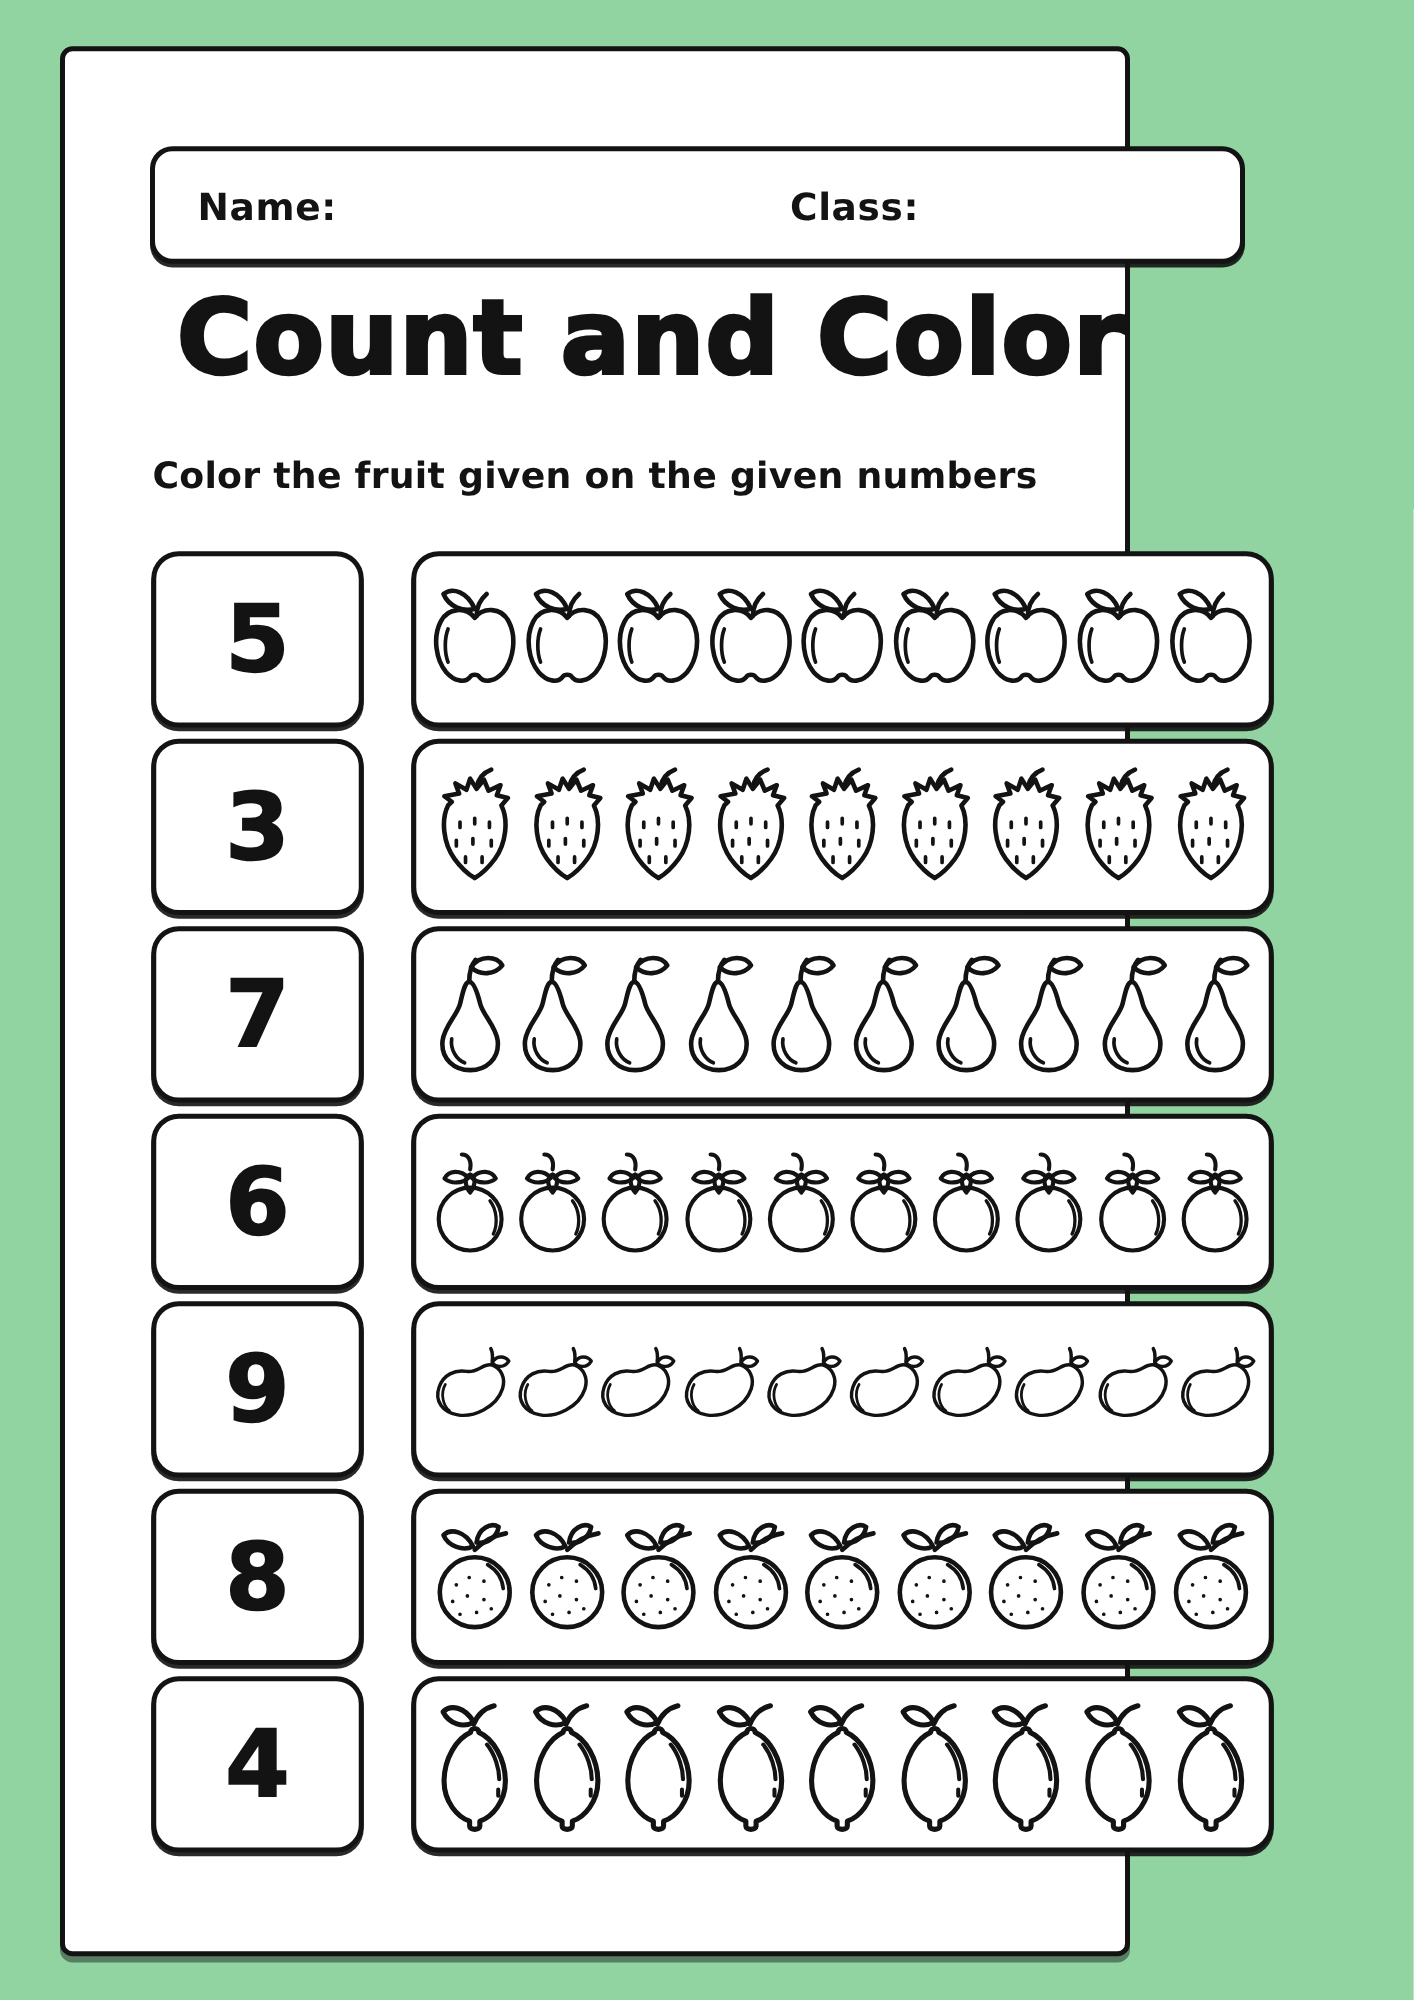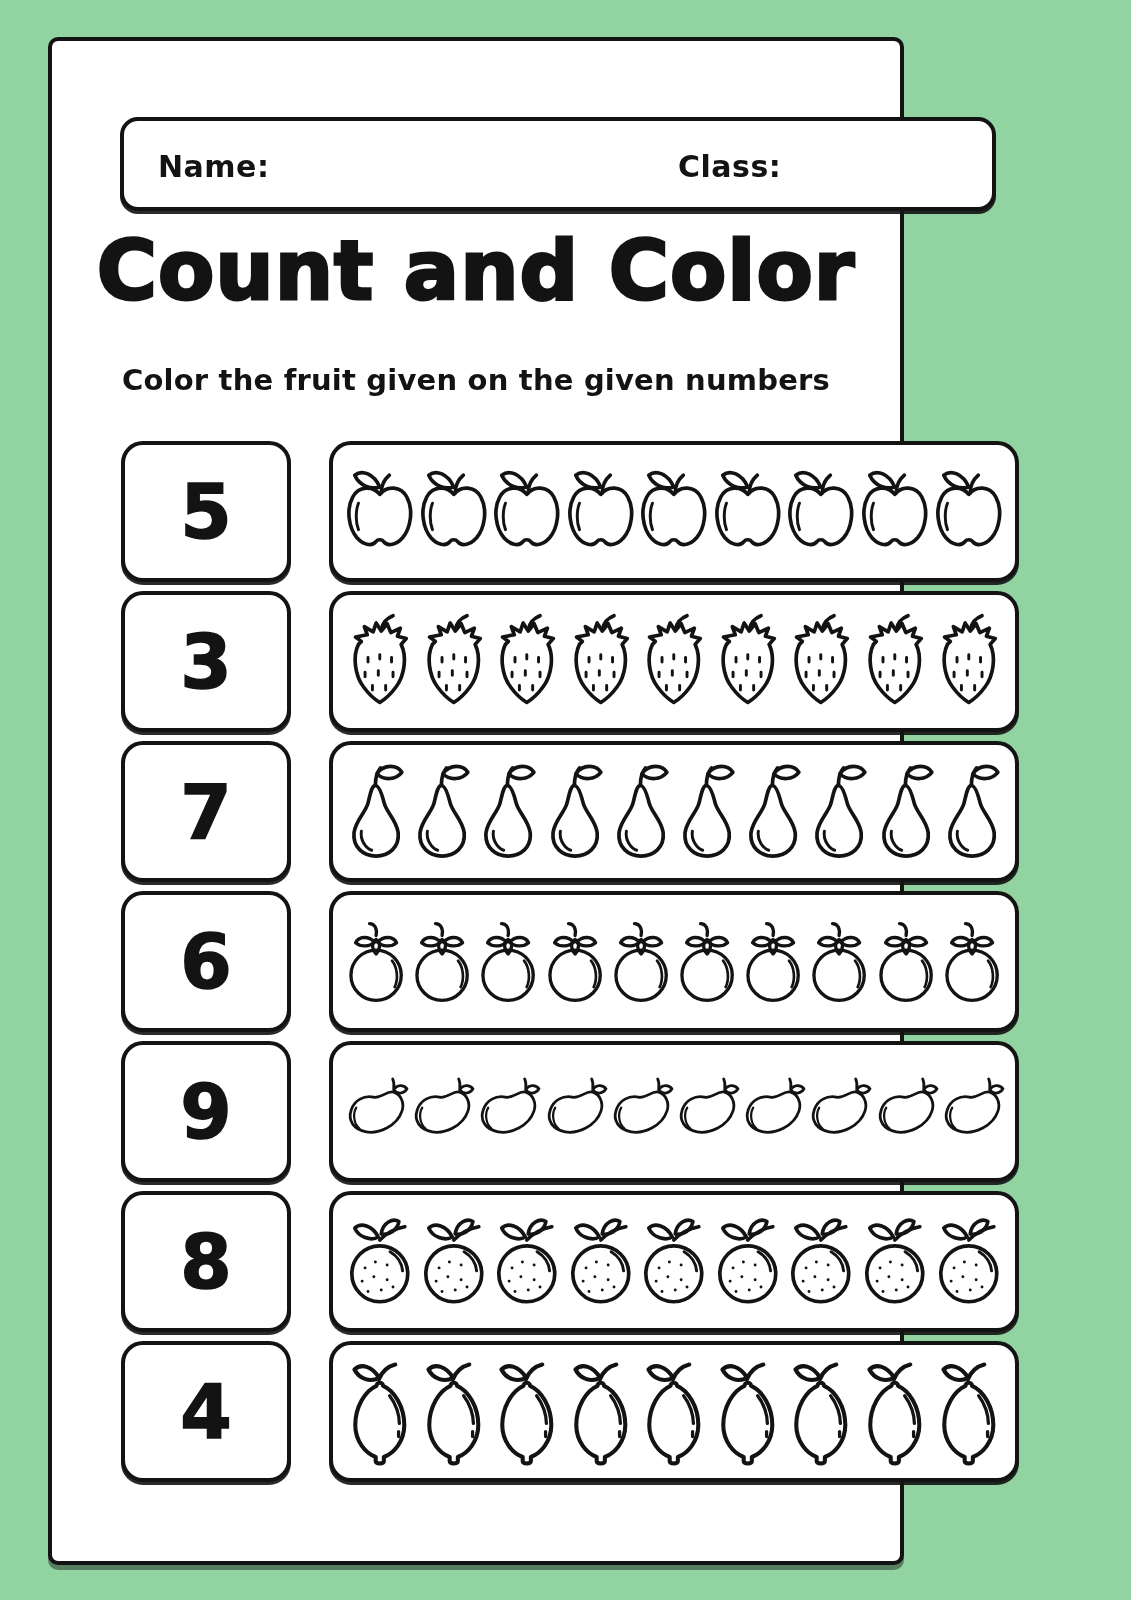--- a/index.html
+++ b/index.html
@@ -32,24 +32,24 @@
     border-radius:18px;
     background:var(--paper);
     box-shadow:0 3px 0 rgba(19,19,19,0.9);
   }
   .namebox .label{
     position:absolute;top:28px;
     font-size:30px;font-weight:bold;color:var(--ink);
     letter-spacing:0.5px;
   }
   .label-name{left:34px;}
-  .label-class{left:554px;}
+  .label-class{left:508px;}
   .title{
     position:absolute;left:0;right:0;top:182px;
-    text-align:center;
+    text-align:right;
     font-size:82px;font-weight:bold;color:var(--ink);
     letter-spacing:1px;
     -webkit-text-stroke:3px var(--ink);
   }
   .subtitle{
     position:absolute;left:0;right:0;top:322px;
     text-align:center;
     font-size:29px;font-weight:bold;color:var(--ink);
     letter-spacing:0.2px;
   }

